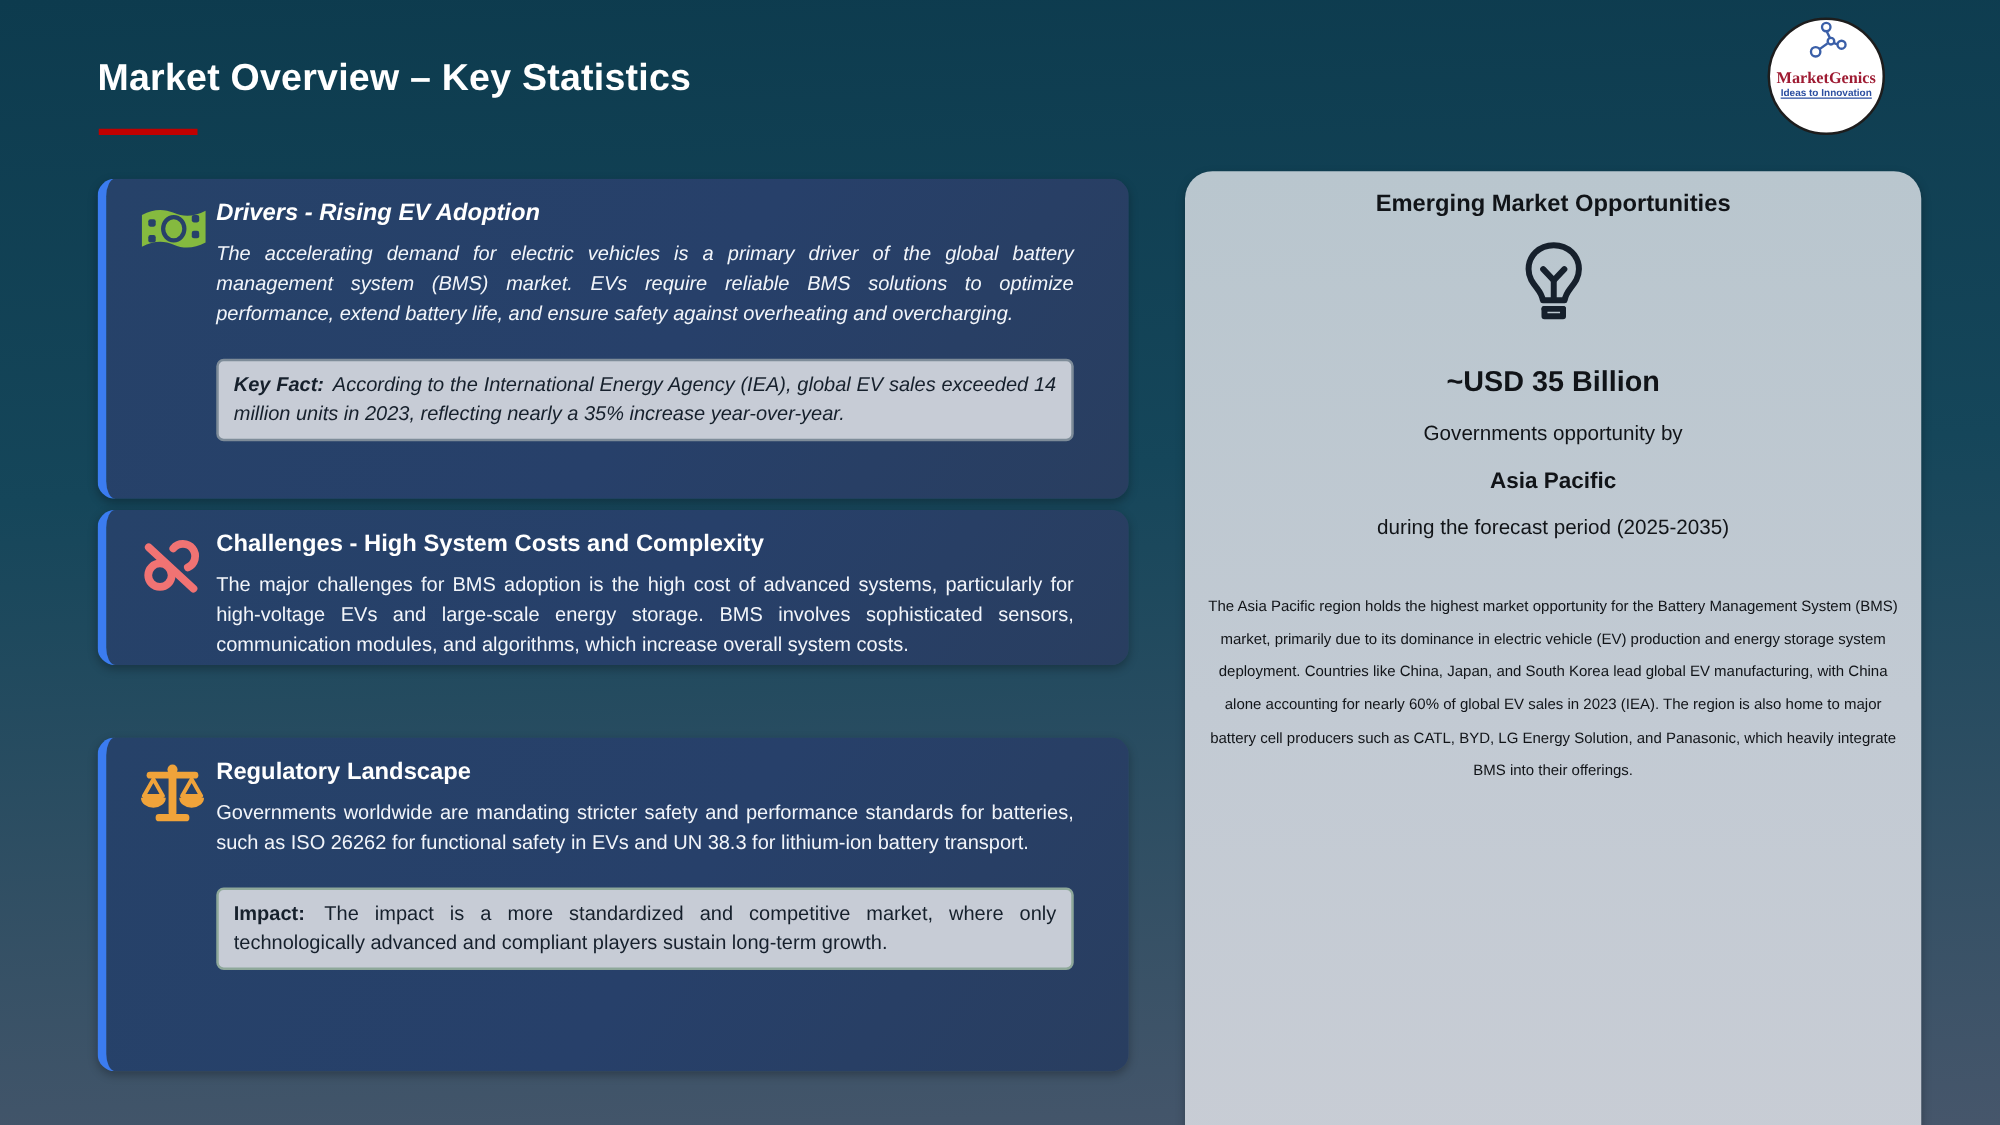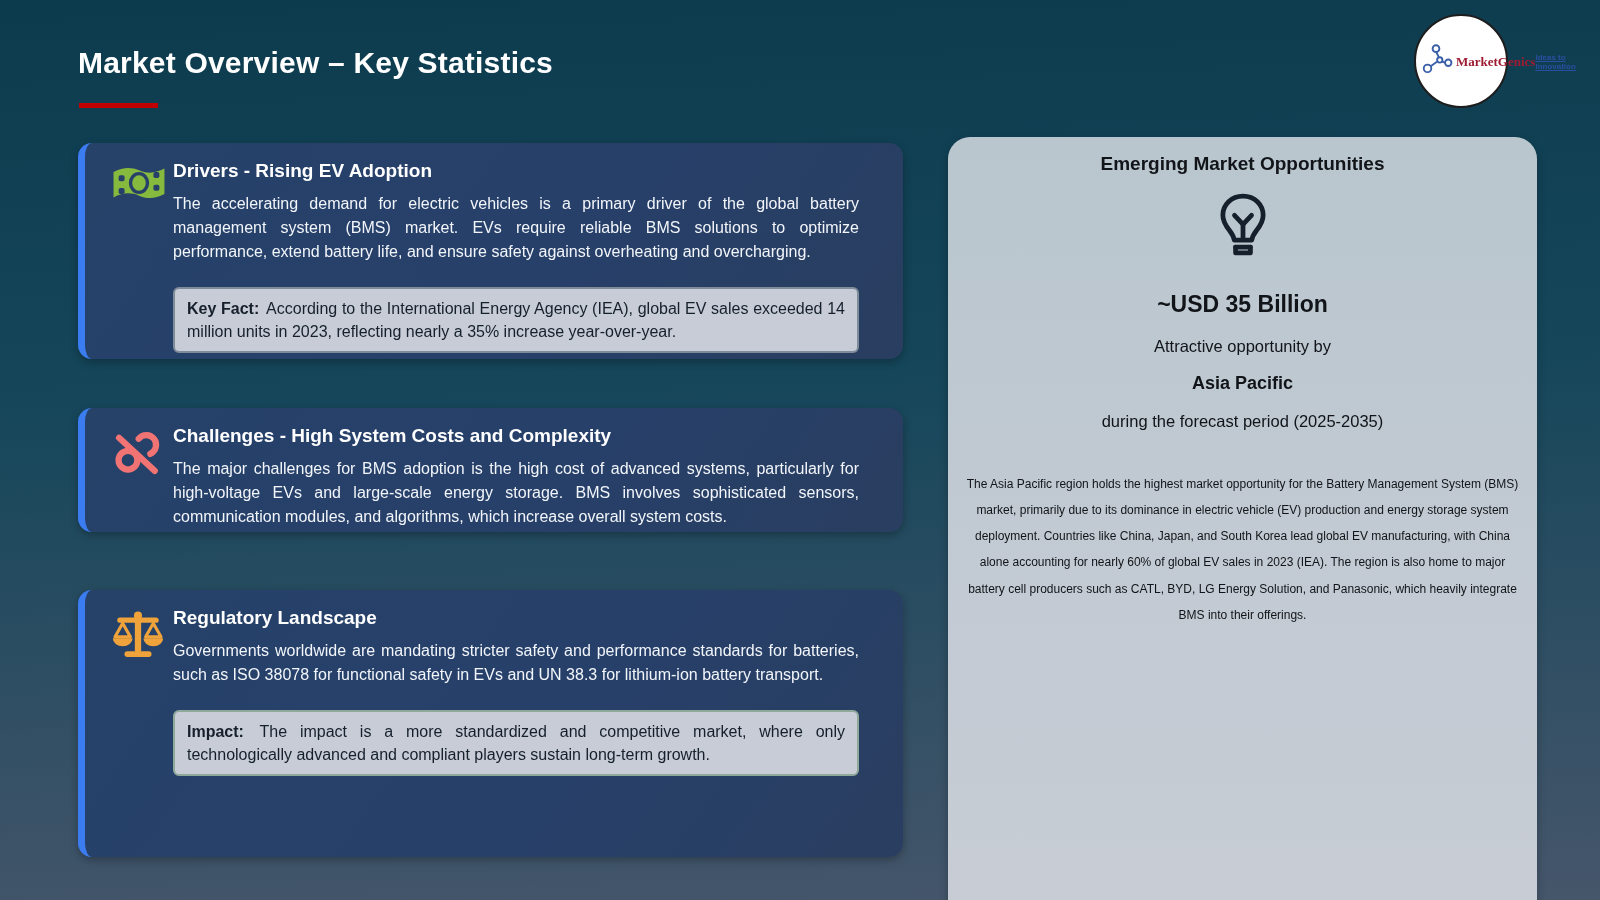--- a/index.html
+++ b/index.html
@@ -18,21 +18,21 @@
     color:#fff;font-size:30px;font-weight:700;letter-spacing:.2px;
   }
   .title-underline{
     position:absolute;left:79px;top:103px;width:79px;height:5px;
     background:var(--title-underline-red,#c00000);
   }
   .logo{
     position:absolute;left:1414px;top:14px;width:94px;height:94px;
     background:#fff;border-radius:50%;border:2px solid #1d1d1d;
     box-sizing:border-box;
-    display:flex;flex-direction:row;align-items:center;justify-content:flex-start;
+    display:flex;flex-direction:column;align-items:center;justify-content:flex-start;
   }
   .logo-brand{
     font-family:"Liberation Serif", serif;font-weight:700;
     color:var(--logo-red,#9e1b32);font-size:13px;line-height:1.1;margin-top:2px;
   }
   .logo-tagline{
     font-family:"Liberation Sans", sans-serif;font-weight:700;
     color:var(--logo-blue,#2b4ea0);font-size:8px;text-decoration:underline;margin-top:1px;
   }
   
@@ -53,21 +53,21 @@
   }
   .callout{
     margin-top:23px;box-sizing:border-box;
     background:var(--callout-bg,#c7ccd6);
     border:2px solid var(--callout-border,#7e8c99);
     border-radius:6px;padding:8px 12px;
     color:var(--text-dark,#16202c);font-size:16px;line-height:1.45;text-align:justify;
   }
   .callout b{margin-right:3px;}
   .card-regulatory .callout{border-color:#8ea89a;}
-  #card-drivers{top:143px;height:216px;}
+  #card-drivers{top:143px;height:256px;font-style:italic;}
   #card-challenges{top:408px;height:124px;}
   #card-regulatory{top:590px;height:267px;}
   
   .opportunity{
     position:absolute;left:948px;top:137px;width:589px;height:852px;box-sizing:border-box;
     background:linear-gradient(180deg,#b9c6ce 0%, var(--panel-bg,#c2cad3) 50%, #c9cdd5 100%);
     border-radius:22px;box-shadow:0 3px 8px rgba(0,0,0,.25);
     color:#111418;text-align:center;padding:16px 14px 0 14px;
   }
   .opportunity h2{margin:0;font-size:19px;font-weight:700;}
@@ -139,37 +139,37 @@
         <rect x="7" y="7.5" width="46" height="6" rx="3"></rect>
         <rect x="26.5" y="6" width="7" height="40" rx="2"></rect>
         <rect x="15" y="45" width="30" height="6.5" rx="3"></rect>
         <path d="M13 14 L4.5 29 H21.5 Z" fill="none" stroke="currentColor" stroke-width="3.5" stroke-linejoin="round"></path>
         <path d="M2 30.5 a11 9 0 0 0 22 0 Z"></path>
         <path d="M47 14 L38.5 29 H55.5 Z" fill="none" stroke="currentColor" stroke-width="3.5" stroke-linejoin="round"></path>
         <path d="M36 30.5 a11 9 0 0 0 22 0 Z"></path>
       </svg>
     </span>
     <h3>Regulatory Landscape</h3>
-    <p class="body">Governments worldwide are mandating stricter safety and performance standards for batteries, such as ISO 38078 for functional safety in EVs and UN 38.3 for lithium-ion battery transport.</p>
+    <p class="body">Governments worldwide are mandating stricter safety and performance standards for batteries, such as ISO 26262 for functional safety in EVs and UN 38.3 for lithium-ion battery transport.</p>
     <div class="callout">
       <b>Impact:</b> <span>The impact is a more standardized and competitive market, where only technologically advanced and compliant players sustain long-term growth.</span>
     </div>
   </div>
 
   <div class="opportunity">
     <h2>Emerging Market Opportunities</h2>
     <div class="bulb" style="color:var(--text-dark,#16202c)">
       <svg width="52" height="70" viewBox="0 0 48 66" fill="none" stroke="currentColor" stroke-width="4.5" stroke-linecap="round" stroke-linejoin="round">
         <path d="M24 3 C13 3 5 11 5 21 C5 27.5 8.2 31.5 11.3 35.3 C13.4 38 15.2 40.8 15.8 44.5 H32.2 C32.8 40.8 34.6 38 36.7 35.3 C39.8 31.5 43 27.5 43 21 C43 11 35 3 24 3 Z"></path>
         <path d="M16 21 L24 29.5 L32 21"></path>
         <path d="M24 29.5 V44"></path>
         <path d="M17 51 H31"></path>
         <path d="M17 51 V56.5 H31 V51"></path>
       </svg>
     </div>
     <div class="opp-value">~USD 35 Billion</div>
-    <div class="opp-sub">Attractive opportunity by</div>
+    <div class="opp-sub">Governments opportunity by</div>
     <div class="opp-region">Asia Pacific</div>
     <div class="opp-period">during the forecast period (2025-2035)</div>
     <div class="opp-desc">The Asia Pacific region holds the highest market opportunity for the Battery Management System (BMS) market, primarily due to its dominance in electric vehicle (EV) production and energy storage system deployment. Countries like China, Japan, and South Korea lead global EV manufacturing, with China alone accounting for nearly 60% of global EV sales in 2023 (IEA). The region is also home to major battery cell producers such as CATL, BYD, LG Energy Solution, and Panasonic, which heavily integrate BMS into their offerings.</div>
   </div>
 
 </div>
 
 </body></html>

